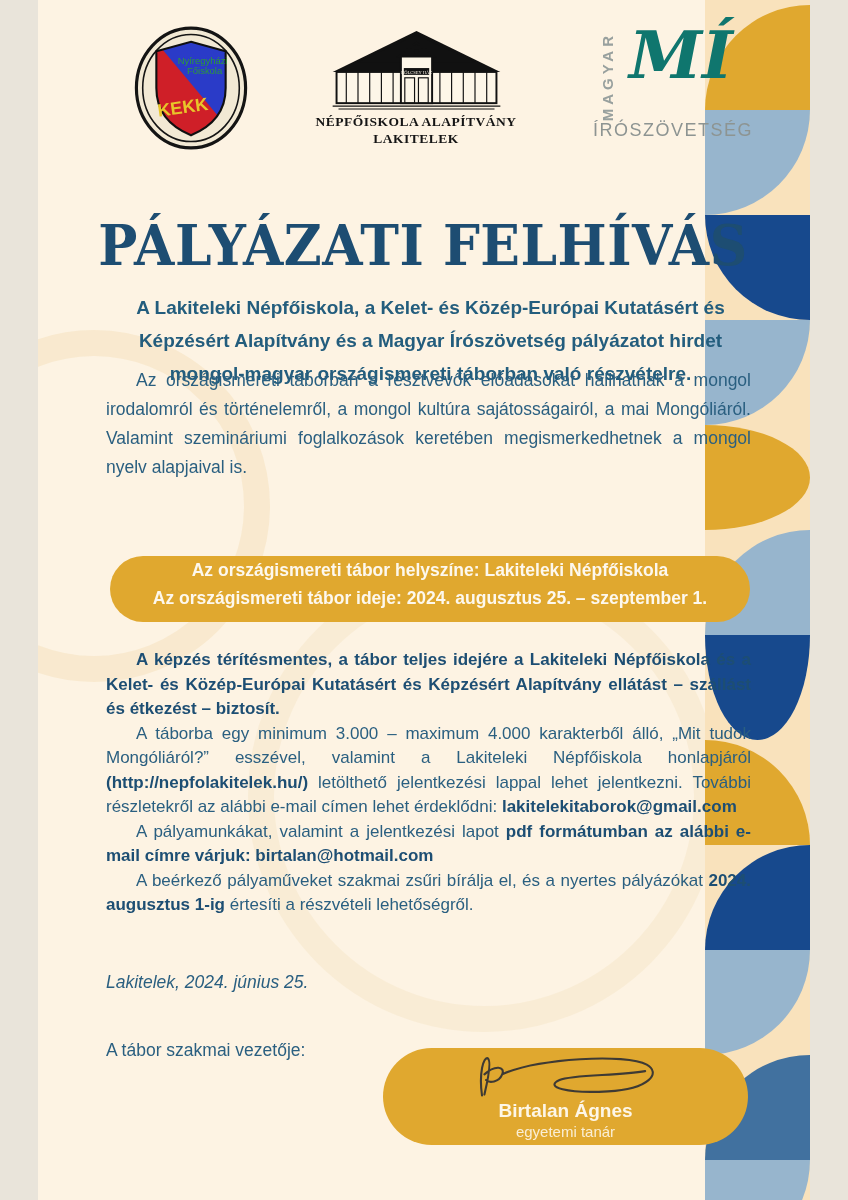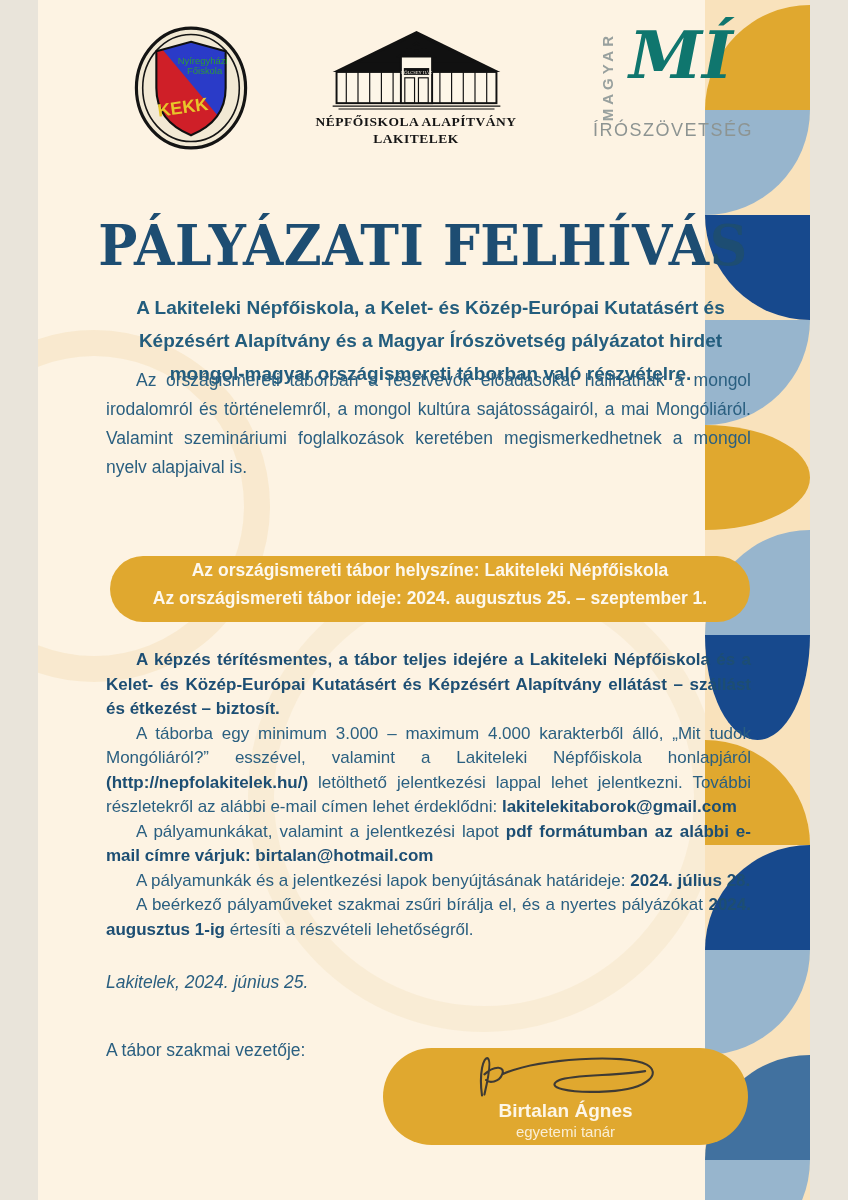--- a/index.html
+++ b/index.html
@@ -152,21 +152,20 @@
 
   <div class="hibox">
     <div>Az országismereti tábor helyszíne: Lakiteleki Népfőiskola</div>
     <div>Az országismereti tábor ideje: 2024. augusztus 25. – szeptember 1.</div>
   </div>
 
   <div class="bodyblock body2">
       <p class="indent"><b>A képzés térítésmentes, a tábor teljes idejére a Lakiteleki Népfőiskola és a Kelet- és Közép-Európai Kutatásért és Képzésért Alapítvány ellátást – szállást és étkezést – biztosít.</b></p>
       <p class="indent"><span>A táborba egy minimum 3.000 – maximum 4.000 karakterből álló, „Mit tudok Mongóliáról?” esszével, valamint a Lakiteleki Népfőiskola honlapjáról </span><b>(http://nepfolakitelek.hu/)</b><span> letölthető jelentkezési lappal lehet jelentkezni. További részletekről az alábbi e-mail címen lehet érdeklődni: </span><b>lakitelekitaborok@gmail.com</b></p>
       <p class="indent"><span>A pályamunkákat, valamint a jelentkezési lapot </span><b>pdf formátumban az alábbi e-mail címre várjuk: birtalan@hotmail.com</b></p>
-      <p class="indent"><span>A pályamunkák és a jelentkezési lapok benyújtásának határideje: </span><b>2024. július 28.</b></p>
       <p class="indent"><span>A beérkező pályaműveket szakmai zsűri bírálja el, és a nyertes pályázókat </span><b>2024. augusztus 1-ig</b><span> értesíti a részvételi lehetőségről.</span></p>
     </div>
 
   <div class="dateline">Lakitelek, 2024. június 25.</div>
   <div class="leader">A tábor szakmai vezetője:</div>
 
   <div class="sigpill">
     <svg class="sigscrawl" width="210" height="52" viewBox="0 0 260 64">
       <path d="M26,56 C22,28 28,8 33,10 C38,13 33,38 29,55 M29,30 C42,18 55,20 51,30 C47,40 35,41 31,37
                M51,30 C95,10 205,4 230,18 C248,28 234,48 182,51 C132,54 102,46 122,37 C138,30 196,32 228,26" fill="none" stroke="#3e3a34" stroke-width="2.6" stroke-linecap="round" stroke-linejoin="round"></path>

